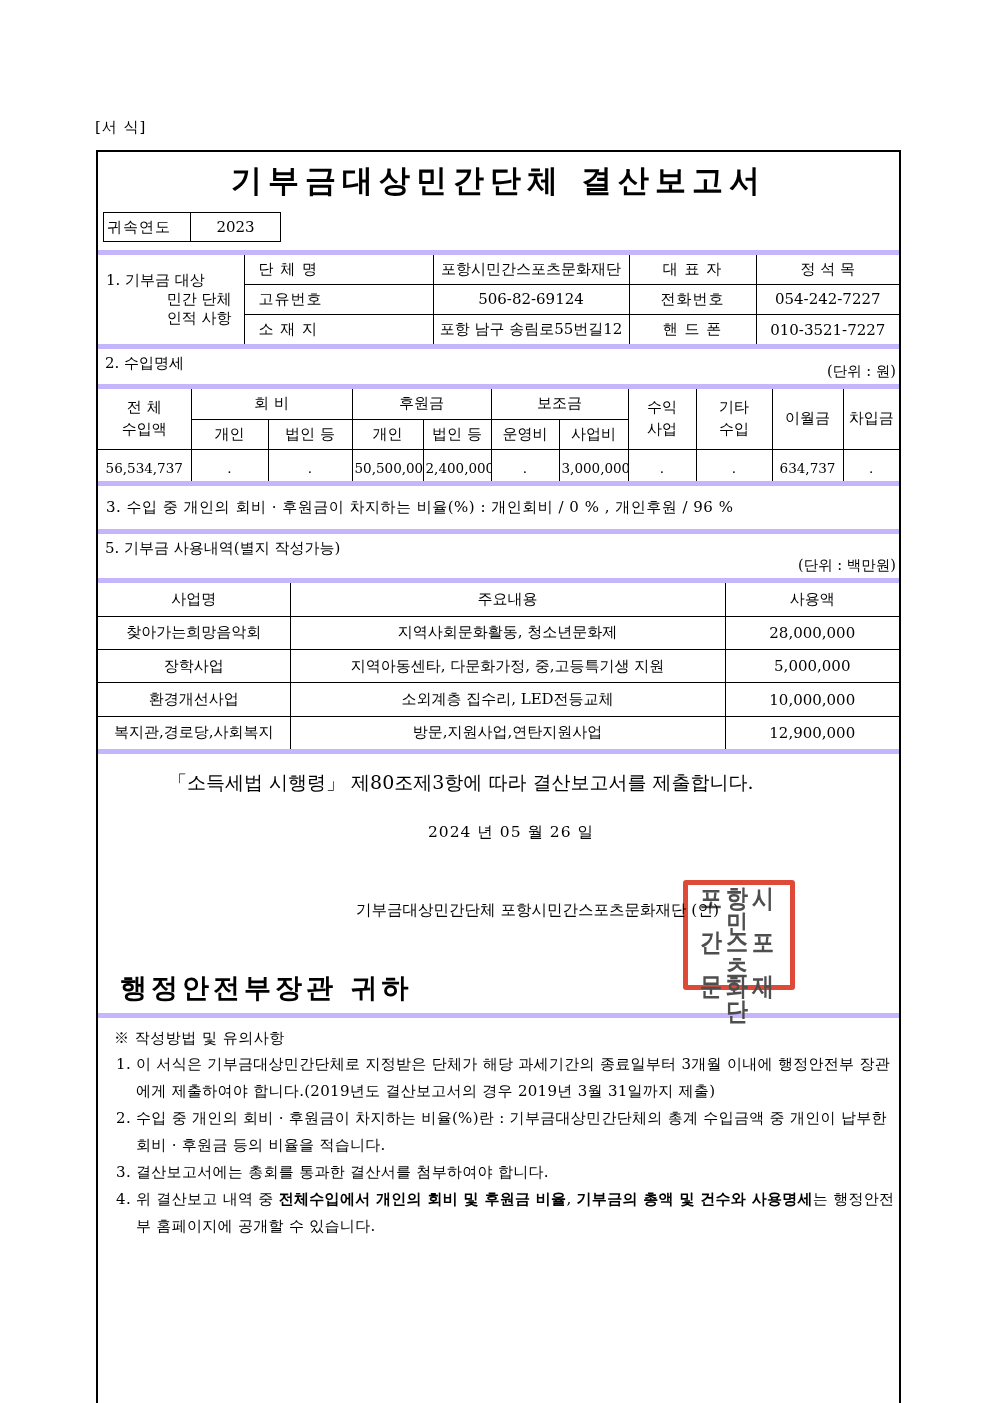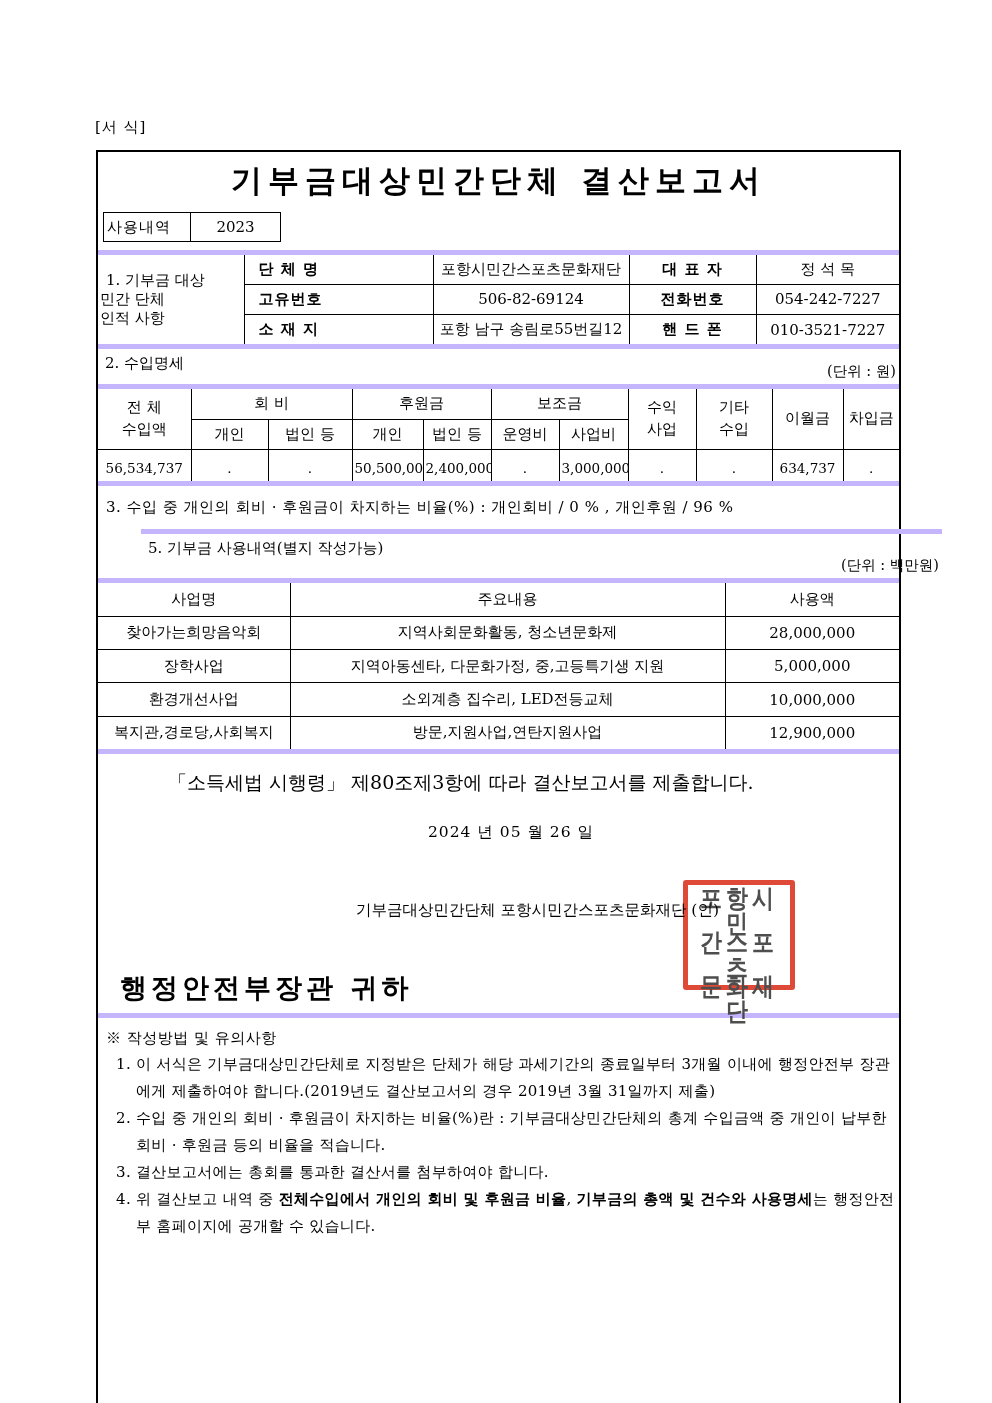--- a/index.html
+++ b/index.html
@@ -25,27 +25,27 @@
   .year-value { flex:1; display:flex; align-items:center; justify-content:center; }
 
   
   table { border-collapse:collapse; border-style:hidden; width:100%; table-layout:fixed; }
   td, th { border:1px solid #000; font-weight:normal; text-align:center; font-size:15px; padding:0 2px; overflow:hidden; }
 
   .sec1-wrap { height:94px; }
   .sec1-wrap table { height:100%; }
   .sec1-label-cell { font-size:15px; }
   .sec1-label-cell .l1 { text-align:left; padding-left:6px; }
-  .sec1-label-cell .l2, .sec1-label-cell .l3 { text-align:left; padding-right:10px; }
-  .field-label { letter-spacing:1px;font-weight:bold; }
+  .sec1-label-cell .l2, .sec1-label-cell .l3 { text-align:right; padding-right:10px; }
+  .field-label { letter-spacing:1px; }
 
   .sec-head { height:40px; }
   .sec-head .lab { position:absolute; left:7px; top:5px; font-size:15px; }
   .sec-head .unit { position:absolute; right:3px; bottom:3px; font-size:14.5px; }
-  .sec5-head { height:49px;margin-left:43px; }
+  .sec5-head { height:49px; }
 
   .income-wrap { height:97px; }
   .income-wrap table { height:100%; }
   .income-wrap .h1 { height:30px; }
   .income-wrap .h2 { height:30px; }
   .two-line { white-space:pre-line; line-height:1.45; }
   .income-val { font-size:13.5px; height:37px; }
 
   .text-row { display:flex; align-items:center; padding-left:8px; font-size:15px; letter-spacing:0.5px; }
   .sec3 { height:48px; }
@@ -63,39 +63,39 @@
   .seal {
     position:absolute; left:585px; top:126px; width:112px; height:110px;
     border:5px solid #dc3a28; border-radius:3px; z-index:1; opacity:0.92;
     display:flex; flex-direction:column; justify-content:space-around;
     color:#404040; font-weight:bold; padding:3px 2px;
   }
   .seal div { text-align:center; font-size:22px; letter-spacing:4px; line-height:1.0; transform:scaleY(1.15); }
   .recipient { position:absolute; left:22px; top:216px; font-size:27px; font-weight:bold; letter-spacing:4px; }
 
   .notes { height:226px; font-size:15px; padding-top:7px; }
-  .notes-heading { padding-left:8px; line-height:26px; letter-spacing:0.5px; }
+  .notes-heading { padding-left:16px; line-height:26px; letter-spacing:0.5px; }
   .note-item { display:flex; padding-left:14px; padding-right:4px; line-height:27px; letter-spacing:0.3px; }
   .note-num { width:24px; flex:none; text-align:right; padding-right:5px; }
   .note-text { flex:1; }
   .note-text b { font-weight:bold; }
 </style>
 </head>
 <body>
 
 <div class="page">
 
   <div class="form-tag">[서 식]</div>
 
   <div class="doc-box">
 
     <div class="sec first title-area">
       <div class="doc-title">기부금대상민간단체  결산보고서</div>
       <div class="year-box">
-        <div class="year-label">사용내역</div>
+        <div class="year-label">귀속연도</div>
         <div class="year-value">2023</div>
       </div>
     </div>
 
     <div class="sec sec1-wrap">
       <table>
         <colgroup>
             <col style="width:146px">
             <col style="width:189px">
             <col style="width:196px">

